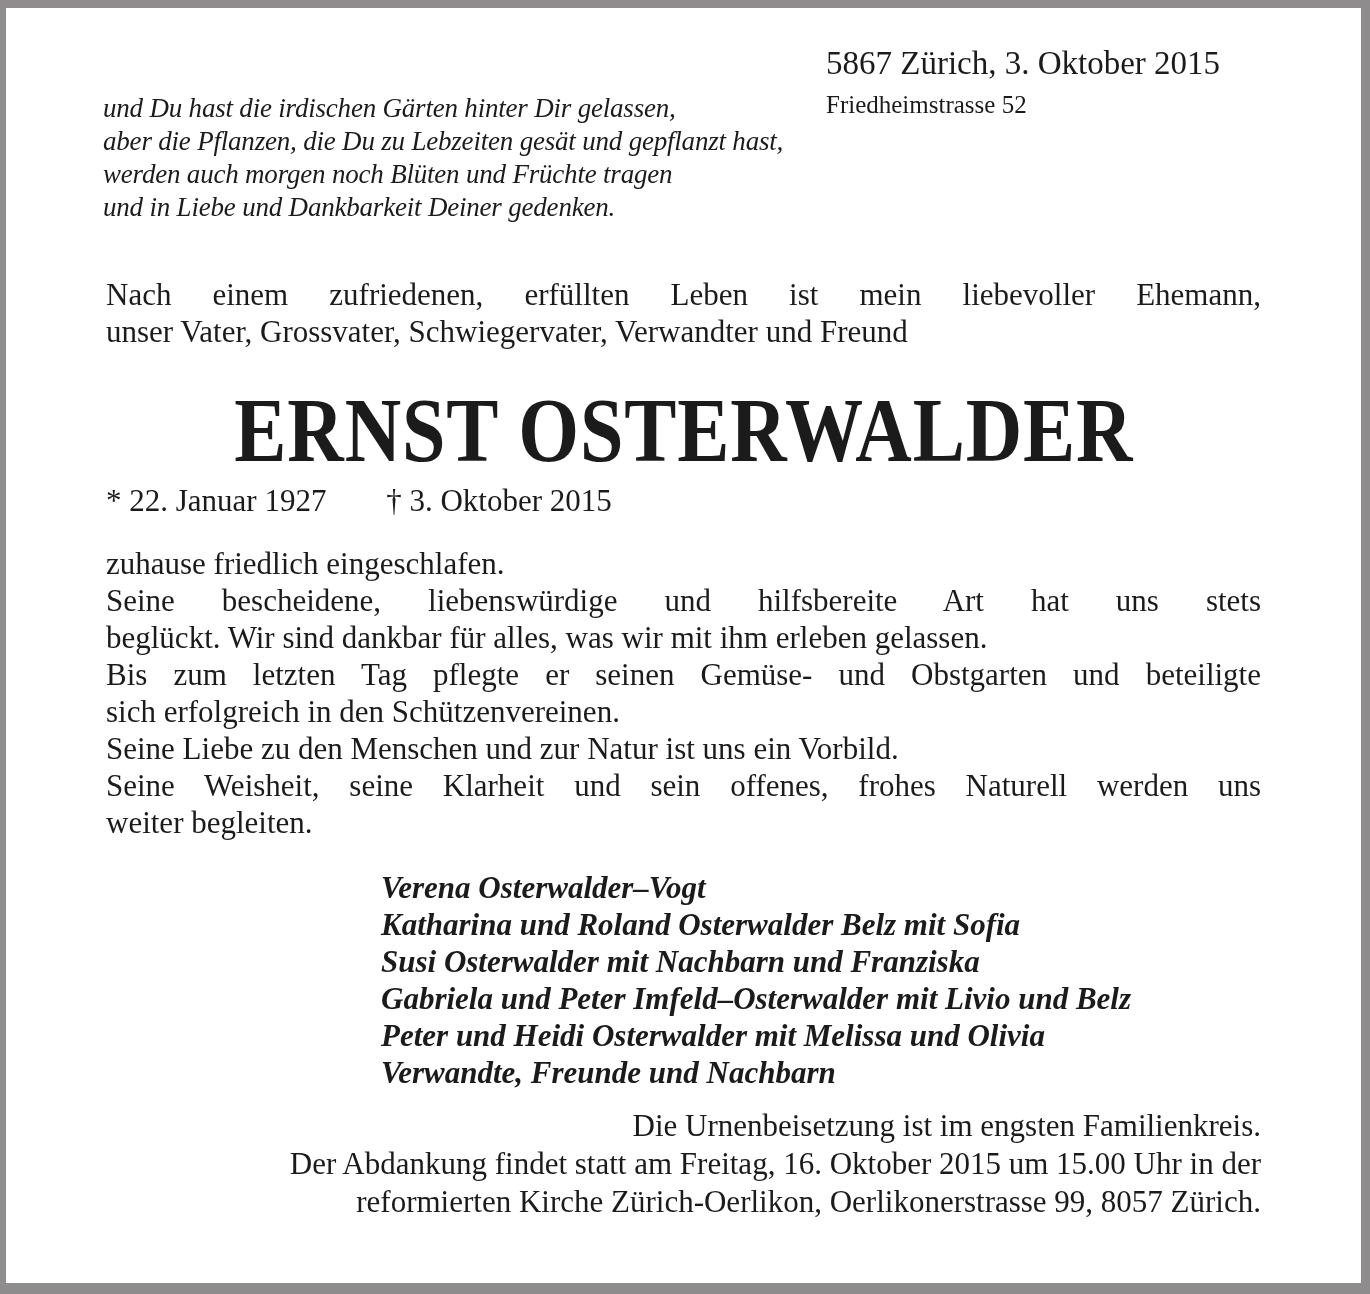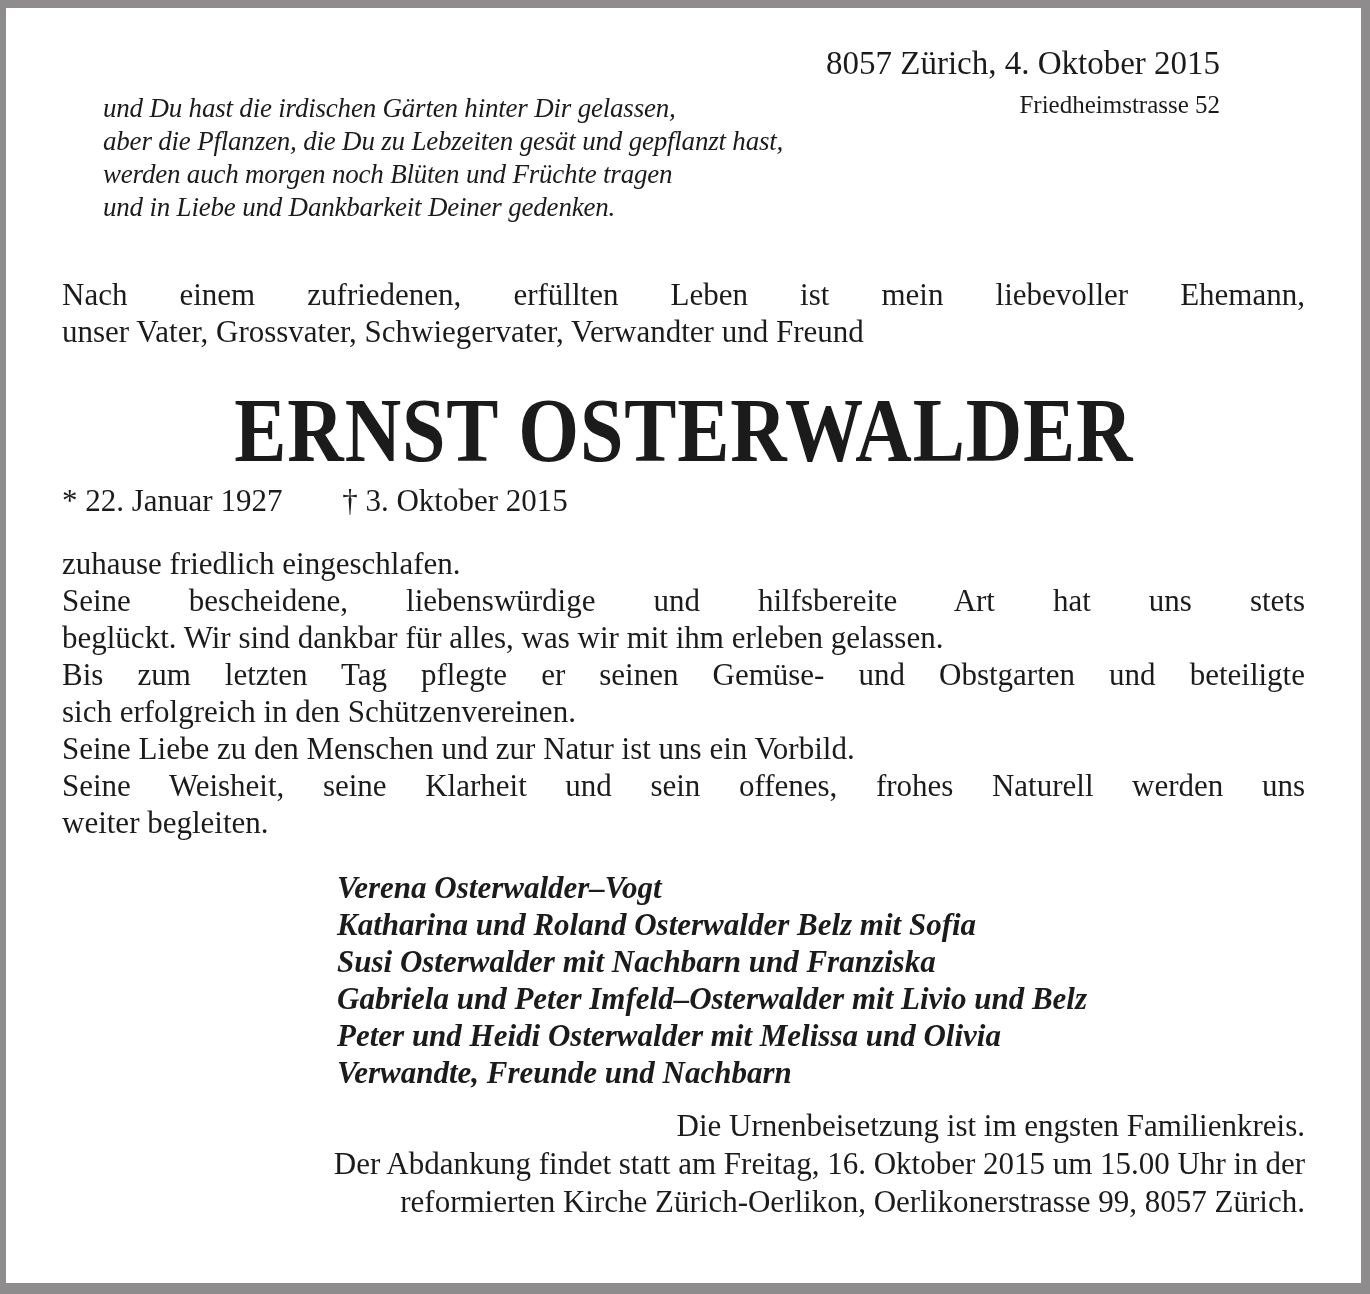--- a/index.html
+++ b/index.html
@@ -19,28 +19,28 @@
     border-bottom: 11px solid var(--frame, #8e8c8c);
     font-family: "Liberation Serif", "DejaVu Serif", serif;
     color: var(--ink, #1b1b1b);
     overflow: hidden;
   }
 
   
   .header-area { position: relative; height: 252px; }
   .sender { position: absolute; left: 820px; top: 36px; }
   .sender-date { font-size: 33px; line-height: 38px; }
-  .sender-address { font-size: 25px; line-height: 30px; margin-top: 8px; text-align: right; }
+  .sender-address { font-size: 25px; line-height: 30px; margin-top: 8px; }
   .poem {
     position: absolute; left: 97px; top: 84px;
     font-style: italic; font-size: 27px; line-height: 33px;
     letter-spacing: -0.2px;
   }
 
-  .content { padding: 0 56px; }
+  .content { padding: 0 100px; }
 
   .line { font-size: 31px; line-height: 37px; }
   .line.stretch { text-align: justify; text-align-last: justify; }
 
   .intro { margin-top: 16px; }
 
   .name-row { text-align: center; margin-top: 30px; height: 100px; line-height: 100px; white-space: nowrap; }
   .name-inner {
     display: inline-block;
     font-weight: bold;
@@ -69,21 +69,21 @@
 <div class="page">
 
   <div class="header-area">
     <div class="poem">
         <div class="poem-line">und Du hast die irdischen Gärten hinter Dir gelassen,</div>
         <div class="poem-line">aber die Pflanzen, die Du zu Lebzeiten gesät und gepflanzt hast,</div>
         <div class="poem-line">werden auch morgen noch Blüten und Früchte tragen</div>
         <div class="poem-line">und in Liebe und Dankbarkeit Deiner gedenken.</div>
       </div>
     <div class="sender">
-      <div class="sender-date">8057 Zürich, 4. Oktober 2015</div>
+      <div class="sender-date">5867 Zürich, 3. Oktober 2015</div>
       <div class="sender-address">Friedheimstrasse 52</div>
     </div>
   </div>
 
   <div class="content">
 
     <div class="intro">
         <div class="line stretch">Nach einem zufriedenen, erfüllten Leben ist mein liebevoller Ehemann,</div>
         <div class="line">unser Vater, Grossvater, Schwiegervater, Verwandter und Freund</div>
       </div>

